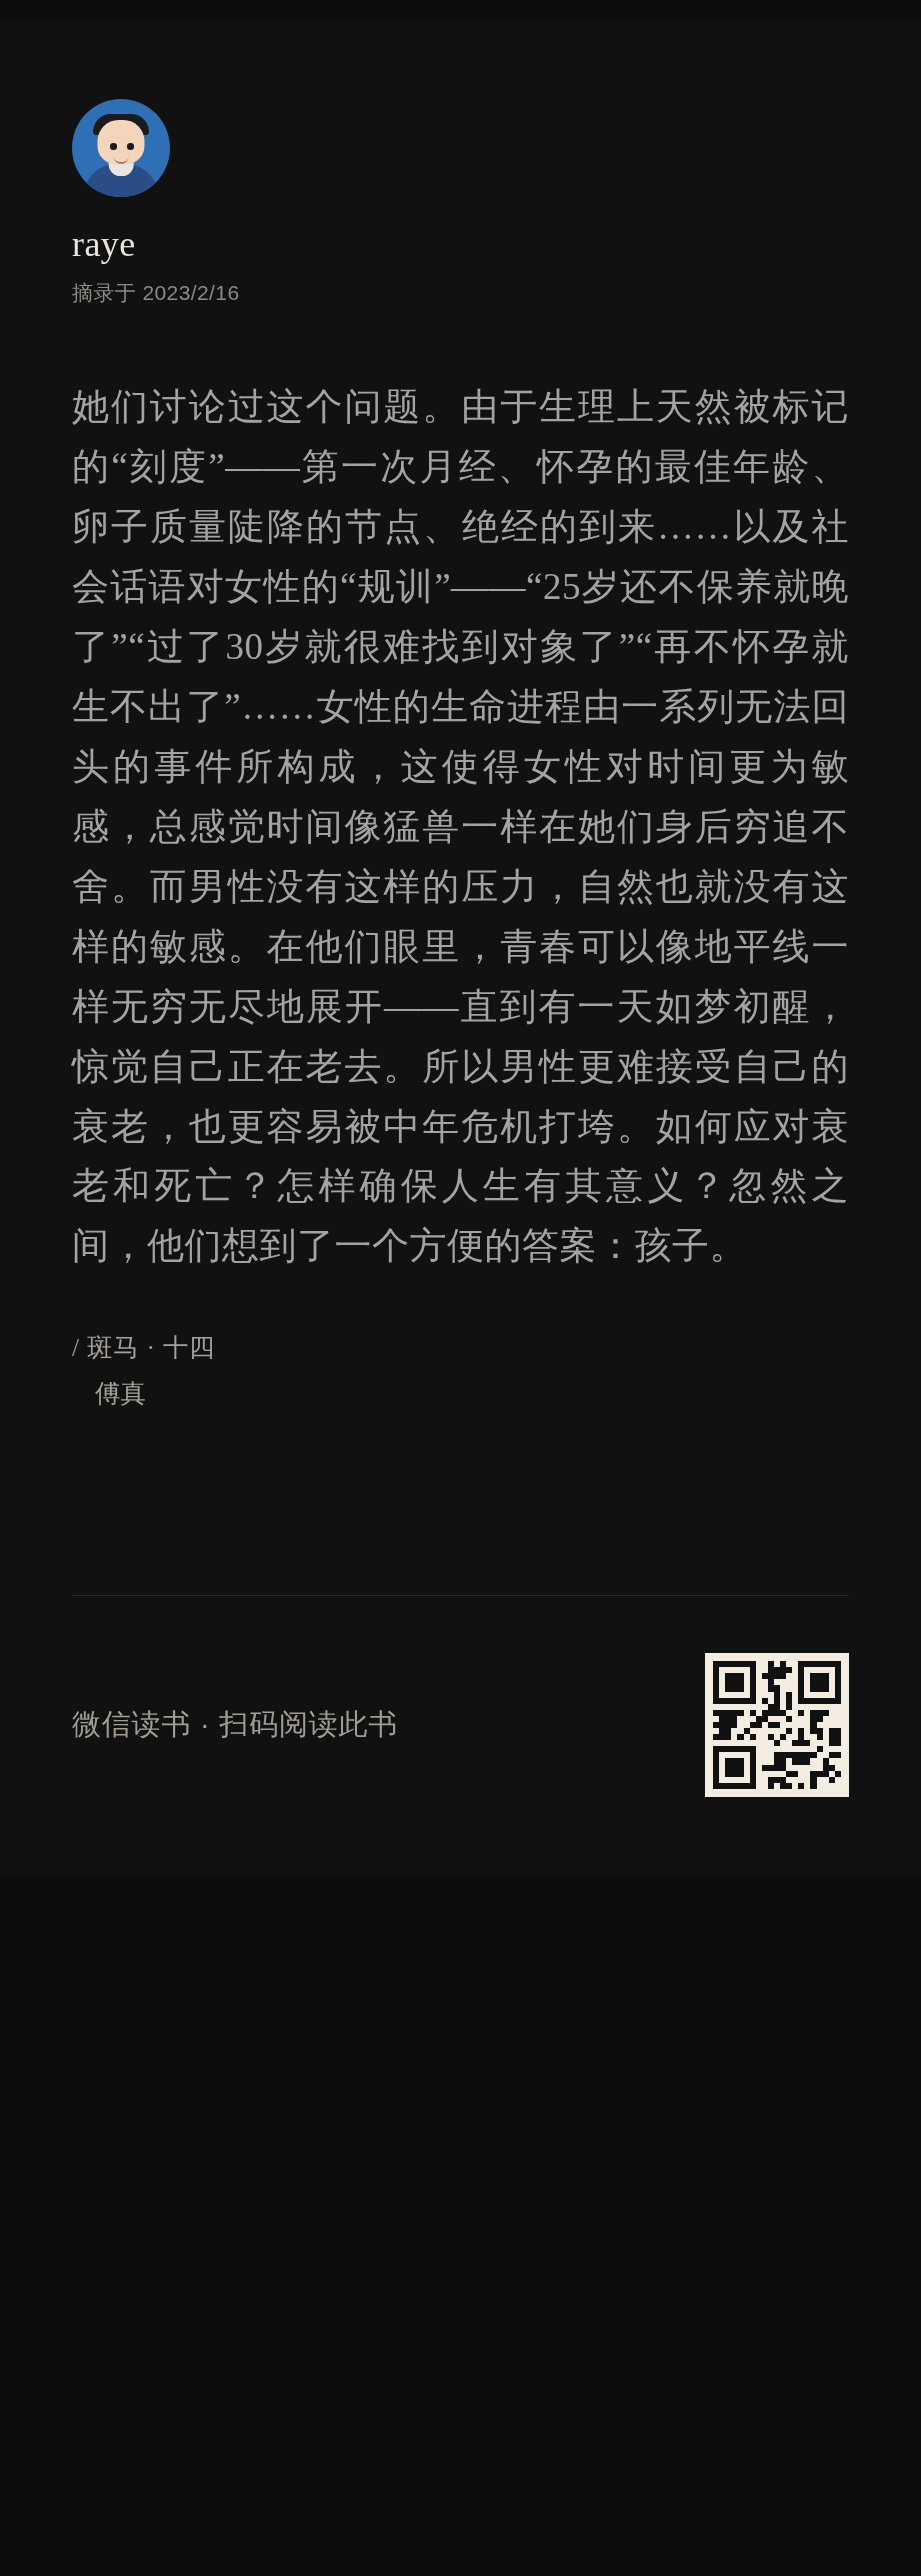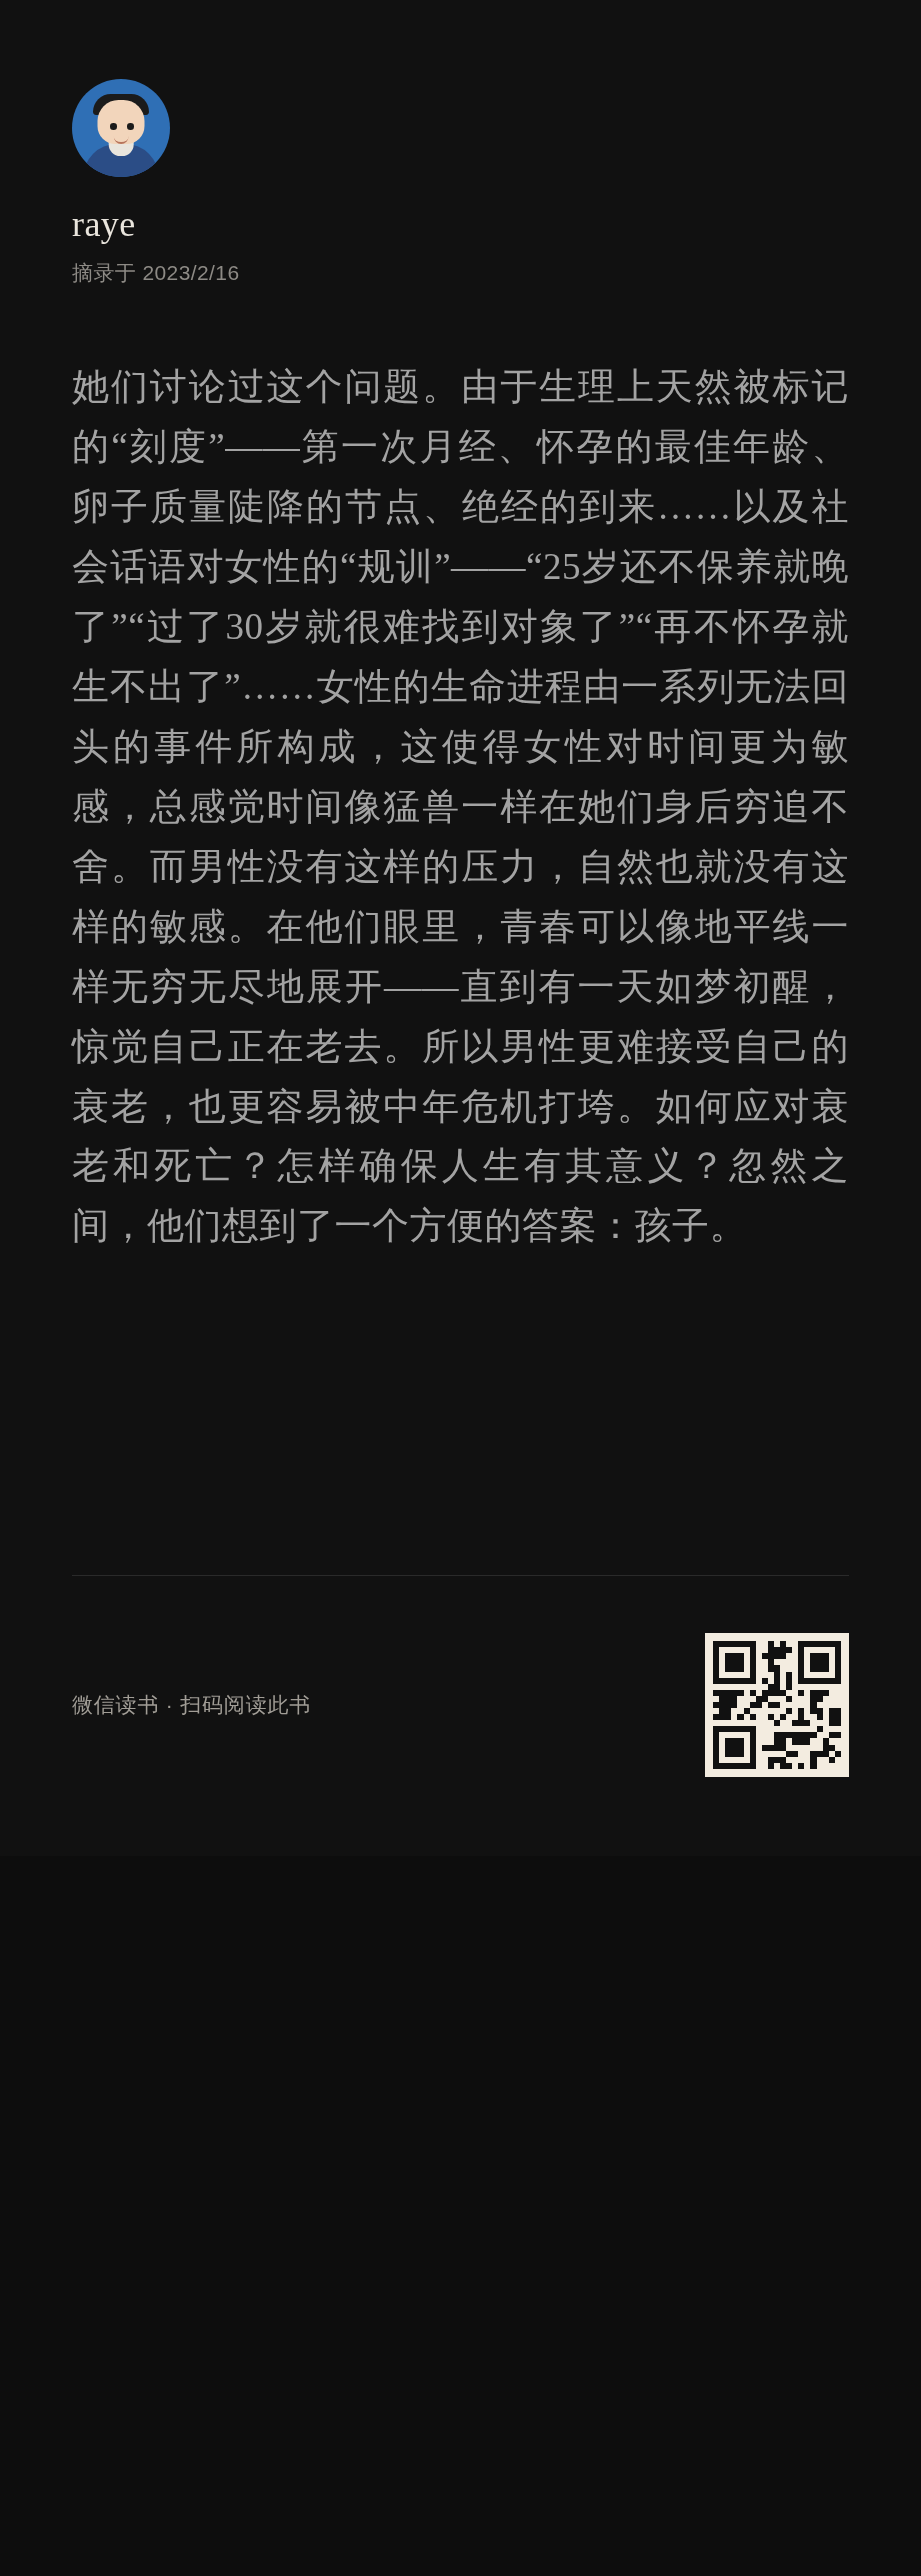--- a/index.html
+++ b/index.html
@@ -16,20 +16,21 @@
   }
   .card {
     width: 921px;
     height: 1856px;
     background: #111111;
     box-sizing: border-box;
     padding: 79px 72px 0 72px;
     position: relative;
     display: flex;
     flex-direction: column;
+    margin-top: 20px;
   }
 
   
   .header {
     display: flex;
     flex-direction: column;
     align-items: flex-start;
   }
   .avatar {
     width: 98px;
@@ -149,21 +150,21 @@
     background: #2a2a2a;
     margin: 0 0 0 0;
   }
   .footer {
     display: flex;
     align-items: center;
     justify-content: space-between;
     padding: 57px 0 79px 0;
   }
   .footer-text {
-    font-size: 21px;
+    font-size: 29px;
     color: #a19d96;
     letter-spacing: 0.8px;
   }
   .qr {
     width: 144px;
     height: 144px;
     background: #f3ece0;
     padding: 8.2px;
     box-sizing: border-box;
     flex: none;
@@ -192,20 +193,24 @@
       <div class="eye l"></div>
       <div class="eye r"></div>
       <div class="mouth"></div>
     </div>
     <div class="username">raye</div>
     <div class="excerpt-date">摘录于 2023/2/16</div>
   </div>
 
   <div class="quote">她们讨论过这个问题。由于生理上天然被标记的“刻度”——第一次月经、怀孕的最佳年龄、卵子质量陡降的节点、绝经的到来……以及社会话语对女性的“规训”——“25岁还不保养就晚了”“过了30岁就很难找到对象了”“再不怀孕就生不出了”……女性的生命进程由一系列无法回头的事件所构成，这使得女性对时间更为敏感，总感觉时间像猛兽一样在她们身后穷追不舍。而男性没有这样的压力，自然也就没有这样的敏感。在他们眼里，青春可以像地平线一样无穷无尽地展开——直到有一天如梦初醒，惊觉自己正在老去。所以男性更难接受自己的衰老，也更容易被中年危机打垮。如何应对衰老和死亡？怎样确保人生有其意义？忽然之间，他们想到了一个方便的答案：孩子。</div>
 
+  <div class="source">
+    <div class="book">/ 斑马 · 十四</div>
+    <div class="author">傅真</div>
+  </div>
 
   <div class="spacer"></div>
 
   <div class="divider"></div>
 
   <div class="footer">
     <div class="footer-text">微信读书 · 扫码阅读此书</div>
     <div class="qr">
       <div class="qr-grid" id="qr-grid">
           <i class="on"></i>

